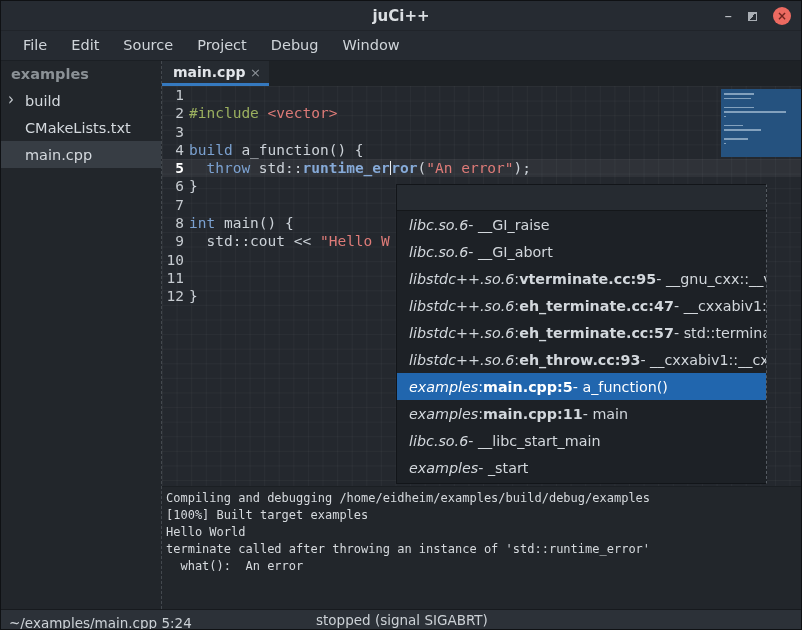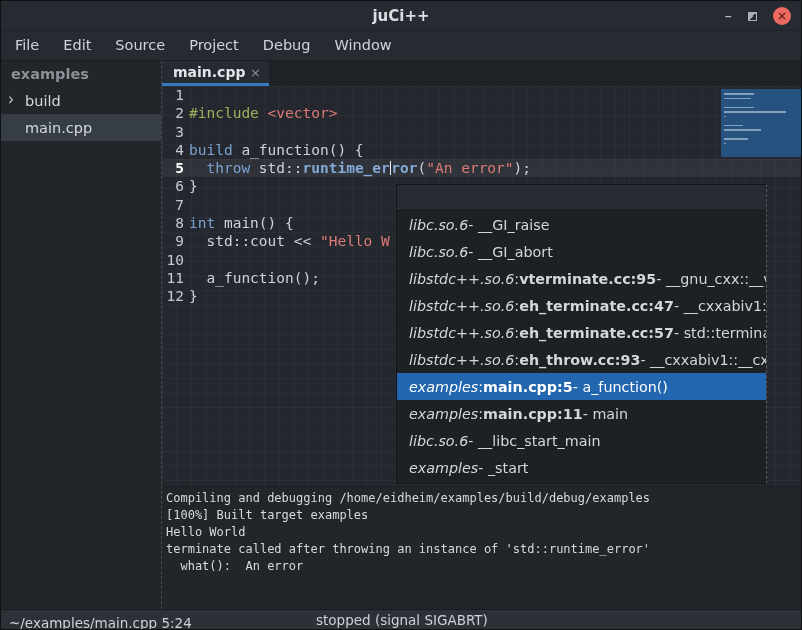--- a/index.html
+++ b/index.html
@@ -17,21 +17,21 @@
   }
   .title { position:absolute; left:0; right:0; text-align:center; font-weight:bold; font-size:15px; color:#dbdfe3; }
   .win-controls { position:absolute; right:10px; top:0; height:30px; display:flex; align-items:center; gap:16px; }
   .btn-min { color:#b8bcc1; font-size:15px; line-height:10px; cursor:default; }
   .btn-restore { width:9px; height:9px; border:1.5px solid #a9aeb4; background:linear-gradient(135deg,#a9aeb4 50%,transparent 50%); }
   .btn-close {
     width:18px; height:18px; border-radius:50%; background:var(--closebtn,#ec6a61);
     color:#70241f; font-weight:bold; font-size:12px; display:flex; align-items:center; justify-content:center;
   }
   
-  .menubar { height:30px; background:#262b32; display:flex; align-items:center; padding-left:2px; border-bottom:1px solid #1b1f24; }
+  .menubar { height:30px; background:#262b32; display:flex; align-items:center; padding-left:10px; border-bottom:1px solid #1b1f24; }
   .menu-item { padding:4px 12px 6px 12px; font-size:14.5px; color:#cfd4d9; }
   
   .main { display:flex; height:548px; }
   .sidebar { width:160px; background:#22262b; flex:none; display:flex; flex-direction:column; }
   .sidebar-header { height:26px; line-height:26px; padding-left:10px; font-weight:bold; font-size:14.5px; color:#8b9196; }
   .tree-row { height:27px; display:flex; align-items:center; font-size:14.5px; color:#d4d9de; position:relative; }
   .tree-row.selected { background:#373d44; }
   .tree-chevron { position:absolute; left:7px; top:3px; font-size:15px; color:#c3c8cd; transform:scaleY(1.2); }
   .tree-label { margin-left:24px; white-space:nowrap; }
   .rightpane { flex:1; display:flex; flex-direction:column; border-left:1px dashed #43484e; min-width:0; }
@@ -123,20 +123,23 @@
     </div>
 
   <div class="main">
     <div class="sidebar">
       <div class="sidebar-header">examples</div>
       <div id="filetree">
           <div class="tree-row">
             <span class="tree-chevron">›</span>
             <span class="tree-label">build</span>
           </div>
+          <div class="tree-row">
+            <span class="tree-label">CMakeLists.txt</span>
+          </div>
           <div class="tree-row selected">
             <span class="tree-label">main.cpp</span>
           </div>
         </div>
     </div>
 
     <div class="rightpane">
       <div class="tabbar">
         <div class="tab">
           <span class="tab-label">main.cpp</span>
@@ -148,21 +151,21 @@
           <div class="code-line"><span class="gutter-num">1</span></div>
           <div class="code-line"><span class="gutter-num">2</span><span class="code-text"><span class="seg-pp">#include </span><span class="seg-str">&lt;vector&gt;</span></span></div>
           <div class="code-line"><span class="gutter-num">3</span><span class="code-text"></span></div>
           <div class="code-line"><span class="gutter-num">4</span><span class="code-text"><span class="seg-kw">build</span><span class="seg-pl"> a_function() {</span></span></div>
           <div class="code-line current"><span class="gutter-num">5</span><span class="code-text"><span class="seg-pl">  </span><span class="seg-kw">throw</span><span class="seg-pl"> std::</span><span class="seg-ty">runtime_er</span><span class="caret"></span><span class="seg-ty">ror</span><span class="seg-pl">(</span><span class="seg-str">"An error"</span><span class="seg-pl">);</span></span></div>
           <div class="code-line"><span class="gutter-num">6</span><span class="code-text"><span class="seg-pl">}</span></span></div>
           <div class="code-line"><span class="gutter-num">7</span><span class="code-text"></span></div>
           <div class="code-line"><span class="gutter-num">8</span><span class="code-text"><span class="seg-kw">int</span><span class="seg-pl"> main() {</span></span></div>
           <div class="code-line"><span class="gutter-num">9</span><span class="code-text"><span class="seg-pl">  std::cout &lt;&lt; </span><span class="seg-str">"Hello W</span></span></div>
           <div class="code-line"><span class="gutter-num">10</span><span class="code-text"></span></div>
-          <div class="code-line"><span class="gutter-num">11</span><span class="code-text"><span class="seg-pl">  a_function();</span></span></div>
+          <div class="code-line"><span class="gutter-num">11</span></div>
           <div class="code-line"><span class="gutter-num">12</span><span class="code-text"><span class="seg-pl">}</span></span></div>
         </div>
 
       <div class="terminal" id="terminal">
           <div class="term-line">Compiling and debugging /home/eidheim/examples/build/debug/examples</div>
           <div class="term-line">[100%] Built target examples</div>
           <div class="term-line">Hello World</div>
           <div class="term-line">terminate called after throwing an instance of 'std::runtime_error'</div>
           <div class="term-line">  what():  An error</div>
         </div>

